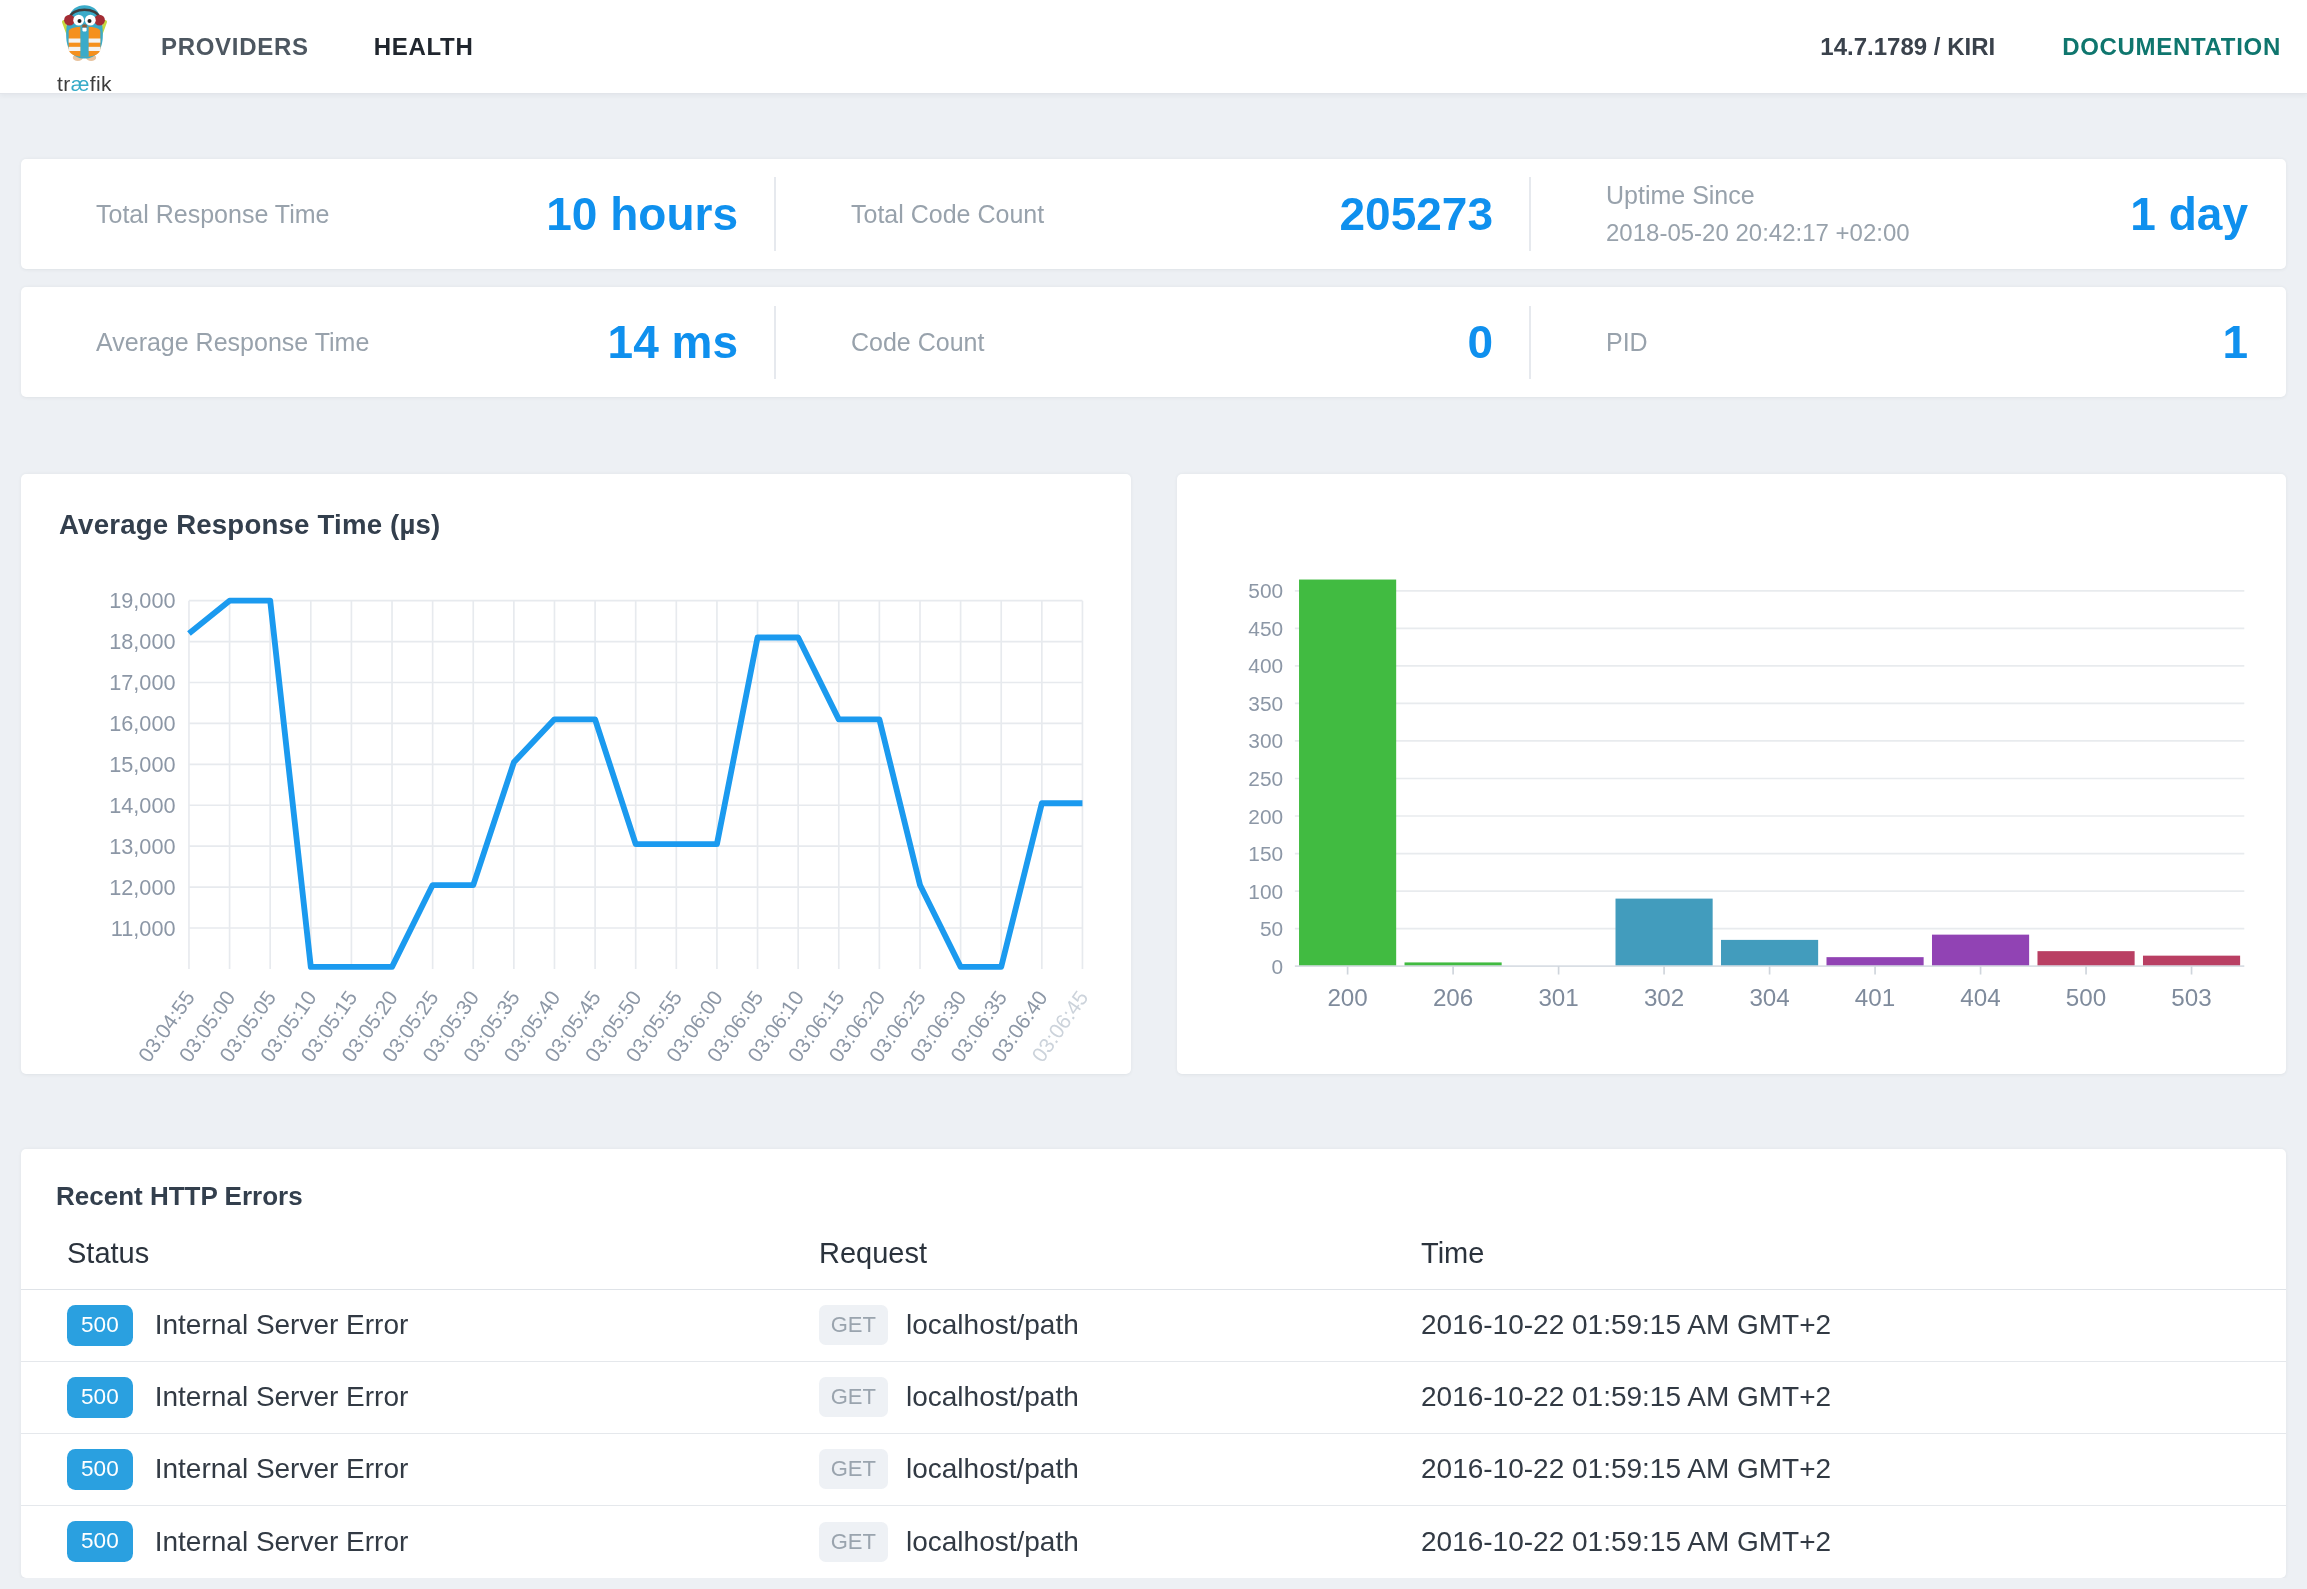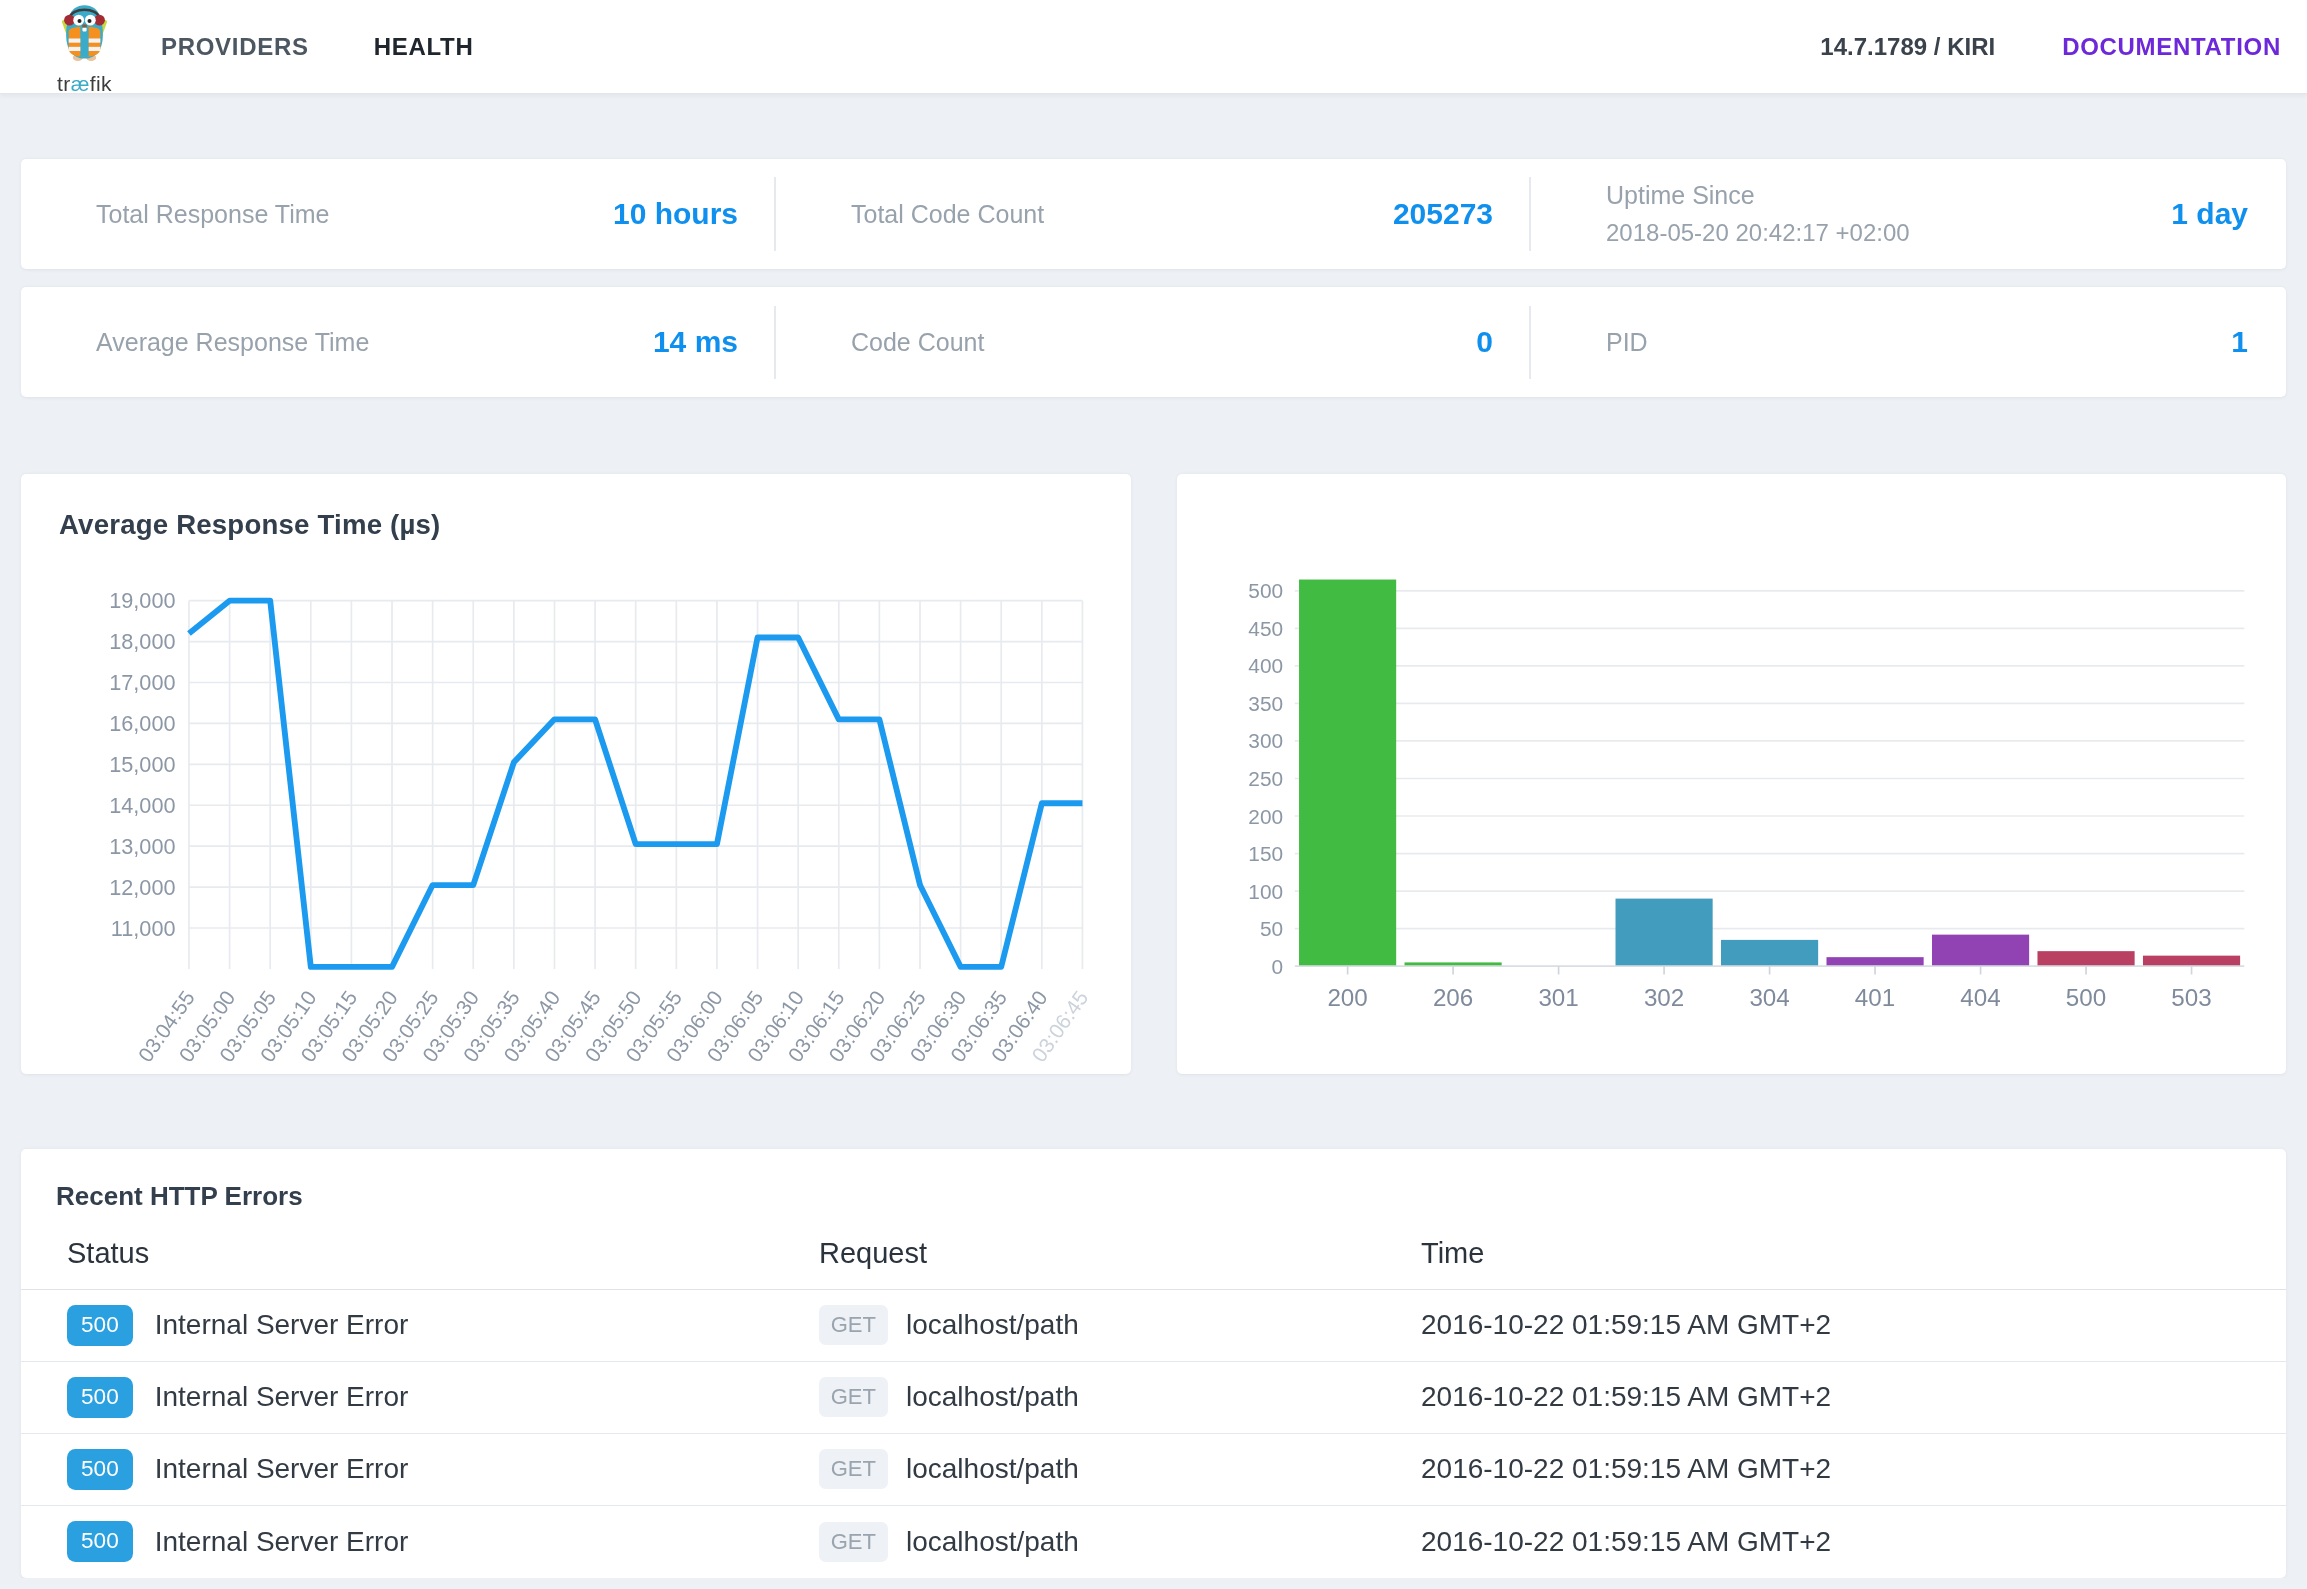--- a/index.html
+++ b/index.html
@@ -12,38 +12,38 @@
     position: relative; z-index: 2;
   }
   .brand { display:flex; flex-direction:column; align-items:center; margin-left:30px; width:109px; cursor:pointer; }
   .brand-word { font-size:21px; color:#3d3d3d; letter-spacing:0.4px; line-height:1; margin-top:11px; }
   .brand-word .ae { color:#37abc8; }
   .nav-links { display:flex; gap:65px; margin-left:22px; }
   .nav-link { font-size:24px; font-weight:bold; letter-spacing:0.7px; color:#4d5761; cursor:pointer; }
   .nav-link.active { color:#20262e; }
   .nav-right { margin-left:auto; display:flex; align-items:center; gap:67px; margin-right:26px; }
   .nav-version { font-size:24px; font-weight:bold; color:#3a424c; }
-  .nav-doc { font-size:24px; font-weight:bold; letter-spacing:0.7px; color:#6d28d9; cursor:pointer; }
+  .nav-doc { font-size:24px; font-weight:bold; letter-spacing:0.7px; color:#0f766e; cursor:pointer; }
 
   .main { padding: 0 21px; }
 
   
   .stat-card {
     background:#fff; border-radius:5px; box-shadow:0 0.8px 3.3px rgba(40,50,60,.07);
     display:flex; height:110px;
   }
   .stat-card.row1 { margin-top:65px; }
   .stat-card.row2 { margin-top:18.4px; }
   .stat-col { flex:1; display:flex; align-items:center; justify-content:space-between;
     padding:0 38px 0 75px; position:relative; }
   .stat-col:not(:last-child)::after { content:""; position:absolute; right:0; top:18.4px; bottom:18.4px;
     width:1.7px; background:#e6e9ee; }
   .stat-label { font-size:25px; color:#98a2ac; }
   .stat-label .sub { display:block; margin-top:8.4px; font-size:24px; color:#98a2ac; }
-  .stat-value { font-size:30px; font-weight:bold; color:#0f90ee; white-space:nowrap; }
+  .stat-value { font-size:46px; font-weight:bold; color:#0f90ee; white-space:nowrap; }
 
   
   .charts-row { display:flex; gap:46px; margin-top:77px; }
   .chart-card { flex:1; background:#fff; border-radius:5px; box-shadow:0 0.8px 3.3px rgba(40,50,60,.07);
     height:600px; padding:35px 38px 0 38px; overflow:hidden; }
   .chart-title { font-size:27.6px; font-weight:bold; color:#333f4d; letter-spacing:0.2px; }
   .chart-box { margin-top:48px; }
   .chart-box svg { display:block; font-family:"Liberation Sans", sans-serif; }
 
   

